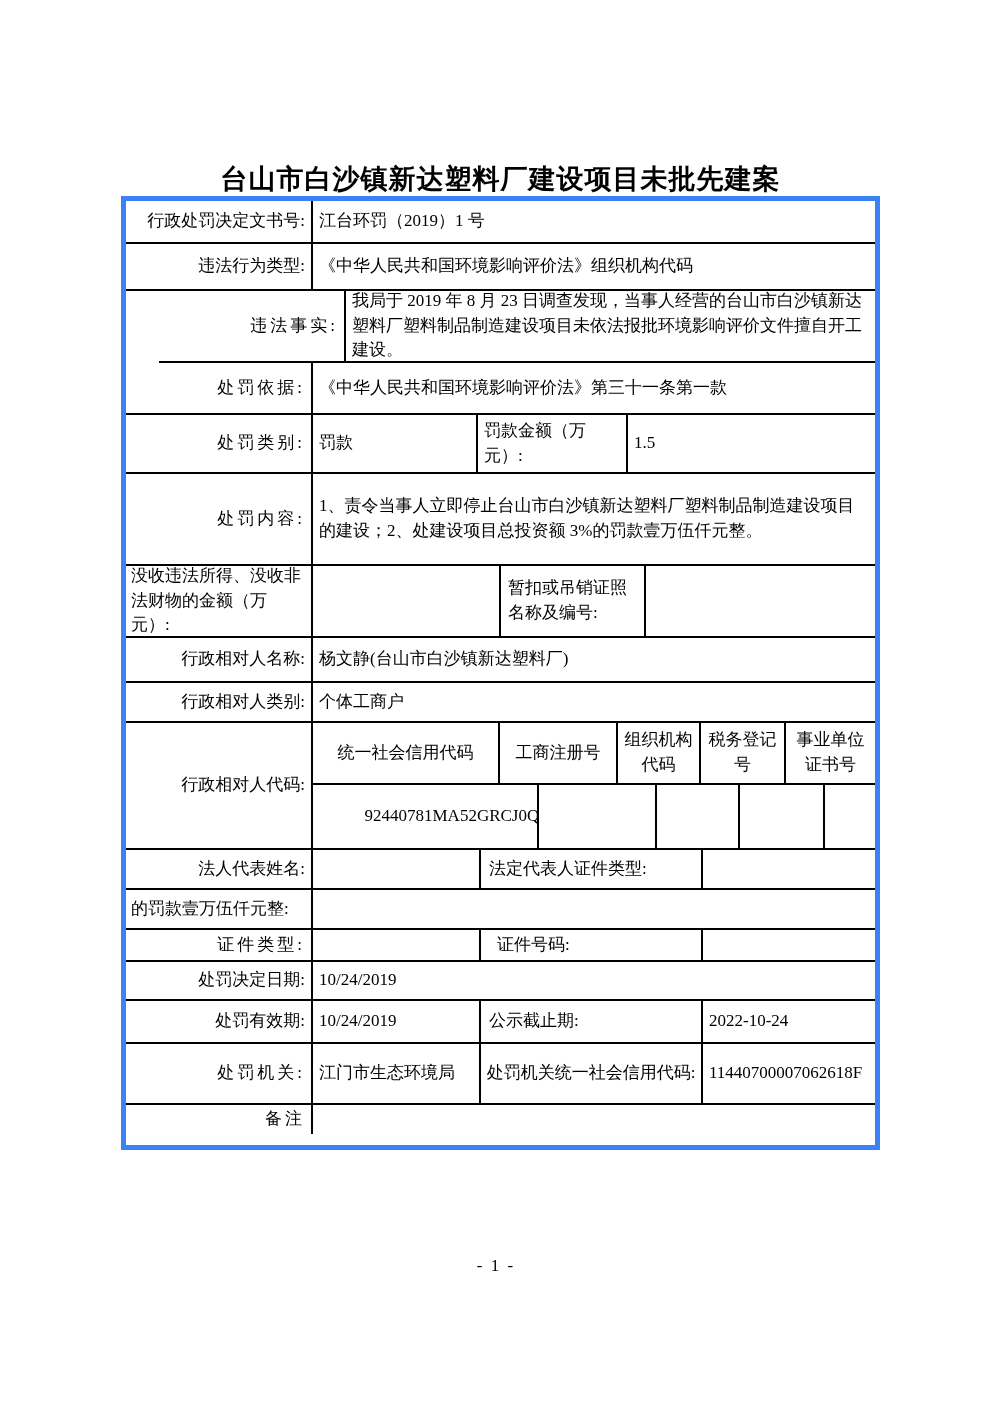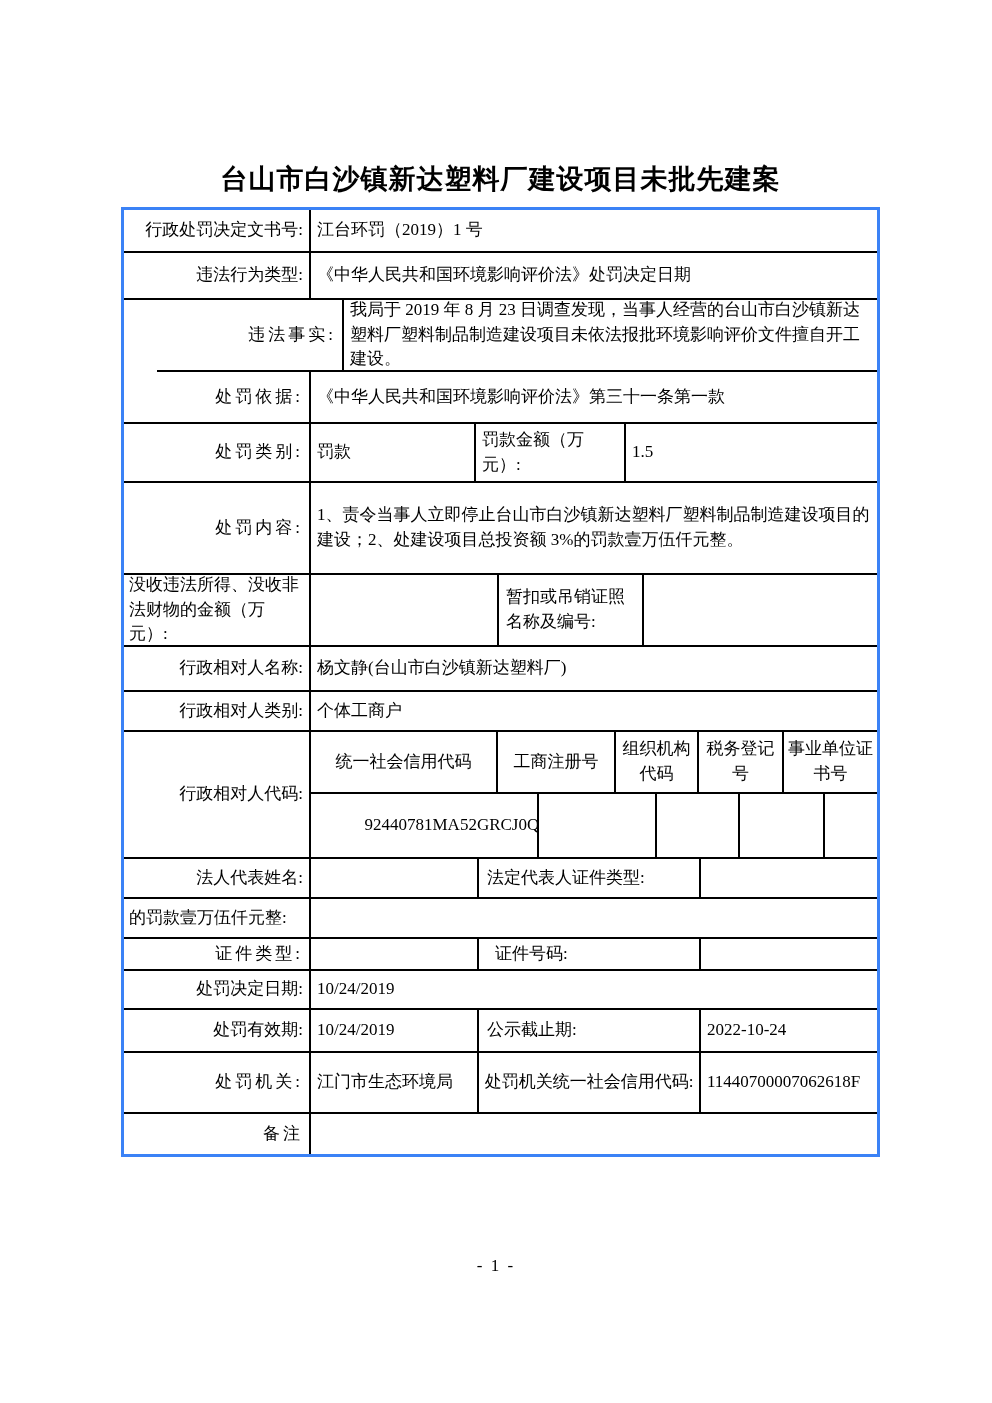--- a/index.html
+++ b/index.html
@@ -10,22 +10,22 @@
     font-family:"Liberation Serif","DejaVu Serif",serif;
     color:#000;
     overflow:hidden;
   }
   .doc-title{
     position:absolute;top:161px;left:123px;width:755px;
     text-align:center;font-size:27px;font-weight:bold;
     letter-spacing:1px;
   }
   .tbl{
-    position:absolute;top:207px;left:121px;width:759px;
-    border:3px solid #3b82f6;
+    position:absolute;top:196px;left:121px;width:759px;
+    border:5px solid #3b82f6;
     box-sizing:border-box;
     display:flex;flex-direction:column;
     font-size:17px;line-height:1.45;
   }
   .row{display:flex;border-bottom:2px solid #000;box-sizing:border-box;}
   .row:last-child{border-bottom:none;}
   .cell{
     box-sizing:border-box;
     border-right:2px solid #000;
     display:flex;align-items:center;
@@ -39,21 +39,21 @@
   .val-flex{flex:1;}
   .center{justify-content:center;text-align:center;padding-left:4px;padding-right:4px;}
   .sp{letter-spacing:3px;}
   
   .h-r1{height:43px;} .h-r2{height:47px;} .h-r3{height:72px;margin-left:33px;}
   .h-r4{height:52px;} .h-r5{height:59px;} .h-r6{height:92px;}
   .h-r7{height:72px;} .h-r8{height:45px;} .h-r9{height:40px;}
   .h-r10{height:127px;} .h-sub1{height:62px;} .h-sub2{height:63px;}
   .h-r11{height:40px;} .h-r12{height:40px;} .h-r13{height:32px;}
   .h-r14{height:39px;} .h-r15{height:43px;} .h-r16{height:61px;}
-  .h-r17{height:40px;}
+  .h-r17{height:40px;flex-direction:column;}
   
   .w165{width:165px;flex:none;} .w150{width:150px;flex:none;}
   .w188{width:188px;flex:none;} .w145{width:145px;flex:none;}
   .w168{width:168px;flex:none;} .w222{width:222px;flex:none;}
   .w187{width:187px;flex:none;} .w118{width:118px;flex:none;}
   .w83{width:83px;flex:none;}  .w85{width:85px;flex:none;}
   .codes-right{flex:1;display:flex;flex-direction:column;align-items:center;}
   .codes-row{display:flex;flex:none;box-sizing:border-box;}
   .codes-row.header{border-bottom:2px solid #000;}
   .page-number{
@@ -70,21 +70,21 @@
 
   <div class="tbl">
 
     <div class="row h-r1">
       <div class="cell lbl">行政处罚决定文书号:</div>
       <div class="cell val val-flex">江台环罚（2019）1 号</div>
     </div>
 
     <div class="row h-r2">
       <div class="cell lbl">违法行为类型:</div>
-      <div class="cell val val-flex">《中华人民共和国环境影响评价法》处罚决定日期</div>
+      <div class="cell val val-flex">《中华人民共和国环境影响评价法》组织机构代码</div>
     </div>
 
     <div class="row h-r3">
       <div class="cell lbl sp">违法事实:</div>
       <div class="cell val val-flex">我局于 2019 年 8 月 23 日调查发现，当事人经营的台山市白沙镇新达塑料厂塑料制品制造建设项目未依法报批环境影响评价文件擅自开工建设。</div>
     </div>
 
     <div class="row h-r4">
       <div class="cell lbl sp">处罚依据:</div>
       <div class="cell val val-flex">《中华人民共和国环境影响评价法》第三十一条第一款</div>

